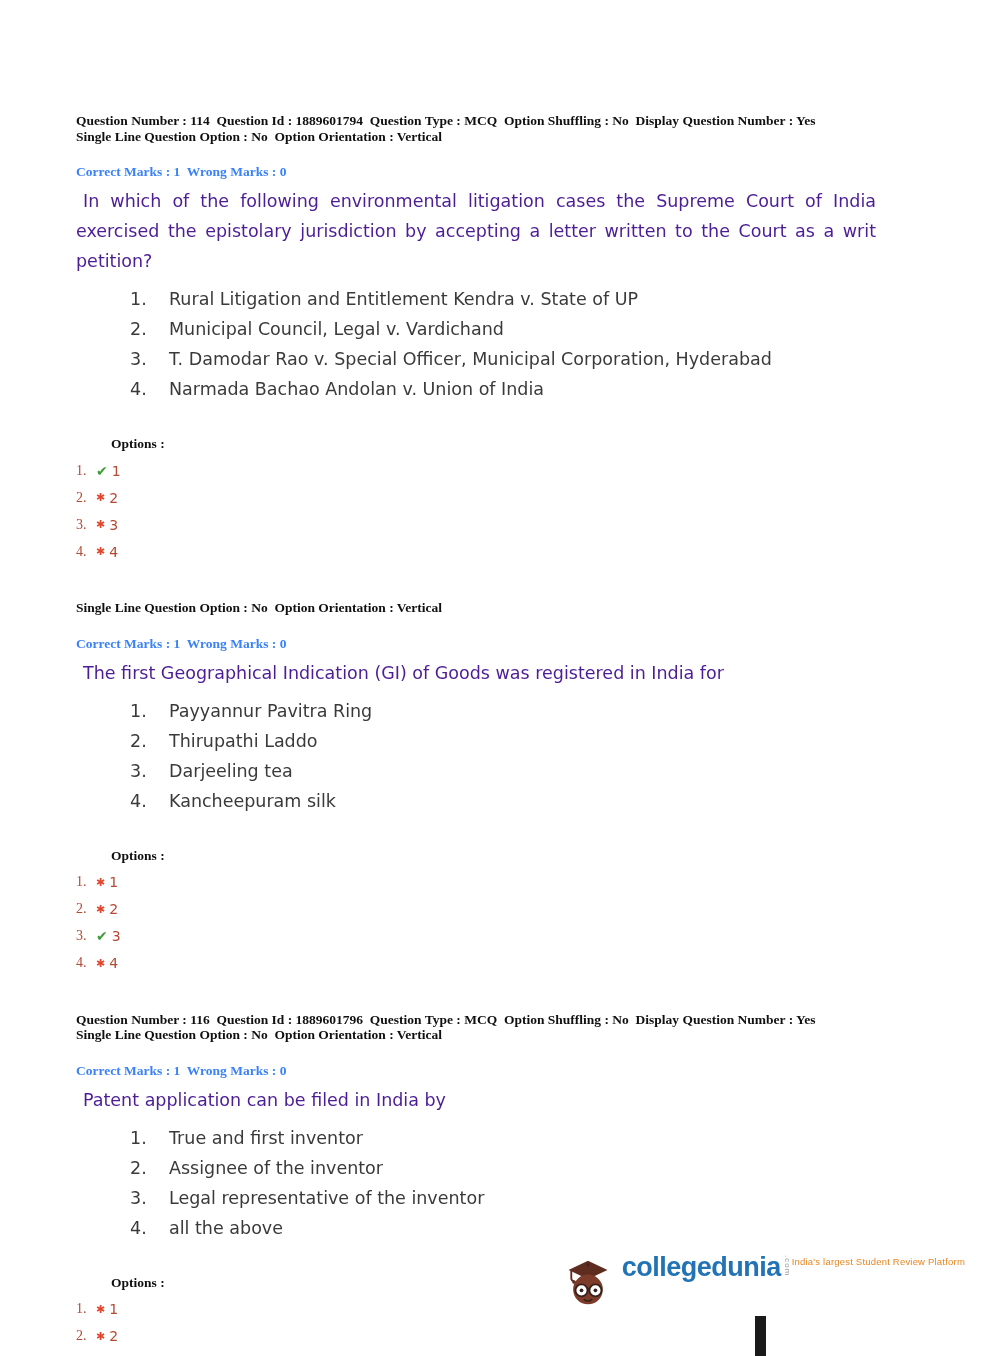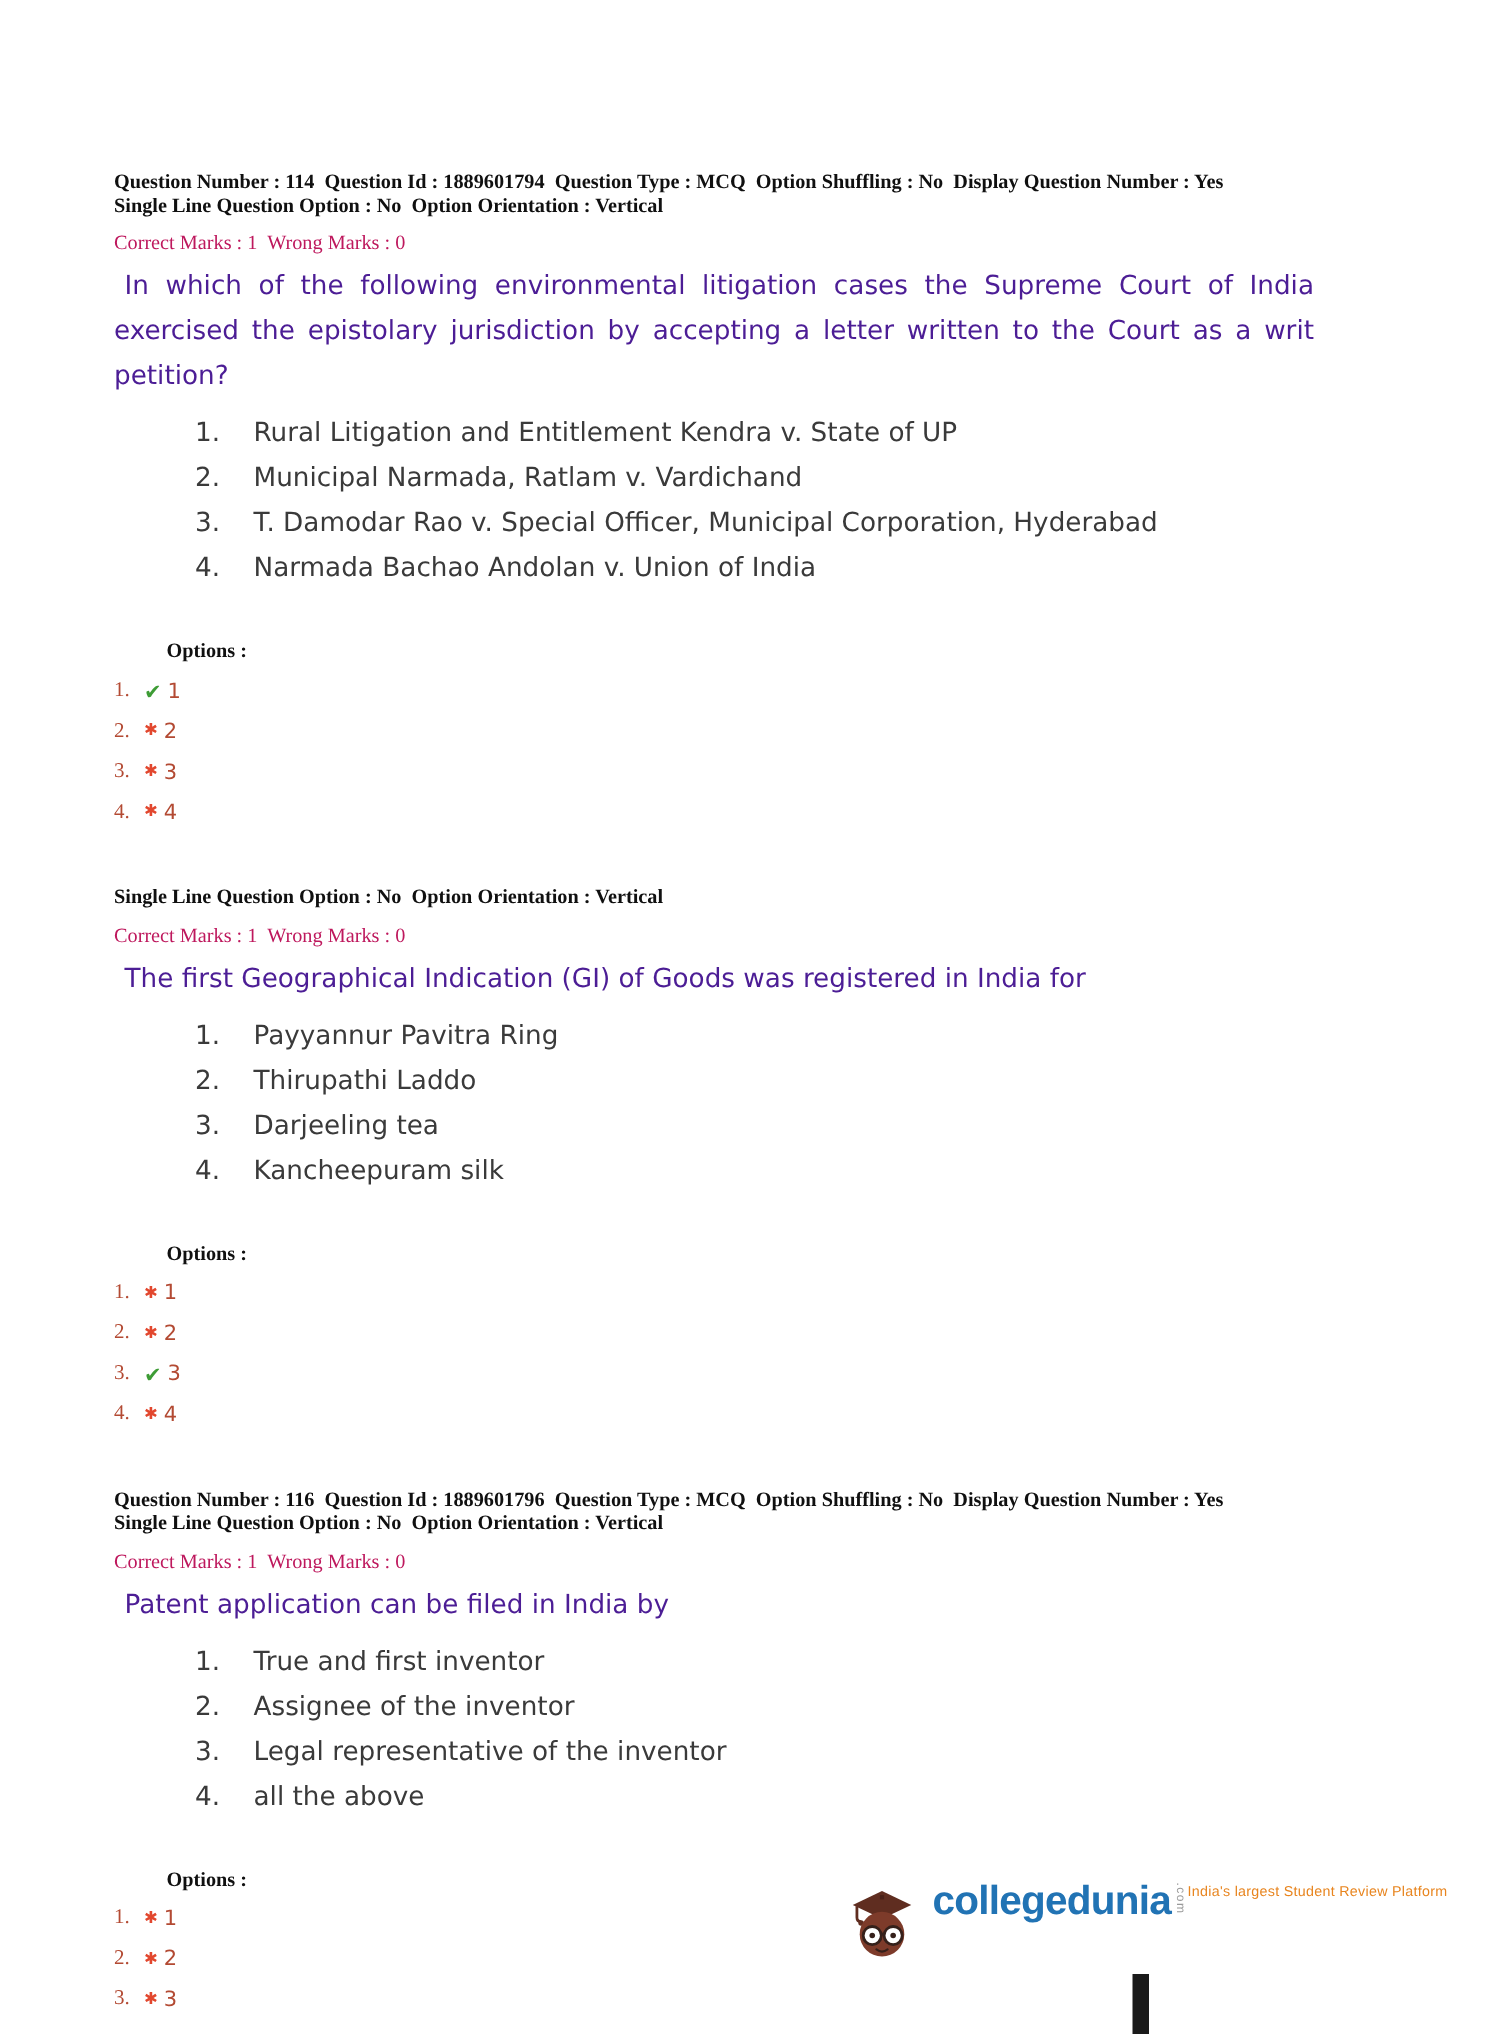--- a/index.html
+++ b/index.html
@@ -18,25 +18,25 @@
 
   .q-meta {
     font-family:"Liberation Serif", serif;
     font-weight:bold;
     font-size:13.5px;
     line-height:15.5px;
     color:#101010;
     white-space:pre-wrap;
   }
   .q-marks {
-    margin-top:10px;
-    font-family:"Liberation Serif", serif;
-    font-weight:normal;
+    margin-top:20px;
+    font-family:"Liberation Serif", serif;
+    font-weight:bold;
     font-size:13.5px;
-    color:#be185d;
+    color:#3b82f6;
     white-space:pre-wrap;
   }
   .q-text {
     margin-top:6px;
     font-family:"DejaVu Sans","Liberation Sans",sans-serif;
     font-size:17.5px;
     line-height:30px;
     color:#4c1d95;
     text-align:justify;
     text-indent:7px;
@@ -132,21 +132,21 @@
       <div class="q-meta">Single Line Question Option : No  Option Orientation : Vertical</div>
       <div class="q-marks">Correct Marks : 1  Wrong Marks : 0</div>
       <div class="q-text">In which of the following environmental litigation cases the Supreme Court of India exercised the epistolary jurisdiction by accepting a letter written to the Court as a writ petition?</div>
       <div class="choices">
         <div class="choice">
           <span class="choice-num">1.</span>
           <span class="choice-text">Rural Litigation and Entitlement Kendra v. State of UP</span>
         </div>
         <div class="choice">
           <span class="choice-num">2.</span>
-          <span class="choice-text">Municipal Narmada, Ratlam v. Vardichand</span>
+          <span class="choice-text">Municipal Council, Legal v. Vardichand</span>
         </div>
         <div class="choice">
           <span class="choice-num">3.</span>
           <span class="choice-text">T. Damodar Rao v. Special Officer, Municipal Corporation, Hyderabad</span>
         </div>
         <div class="choice">
           <span class="choice-num">4.</span>
           <span class="choice-text">Narmada Bachao Andolan v. Union of India</span>
         </div>
       </div>

